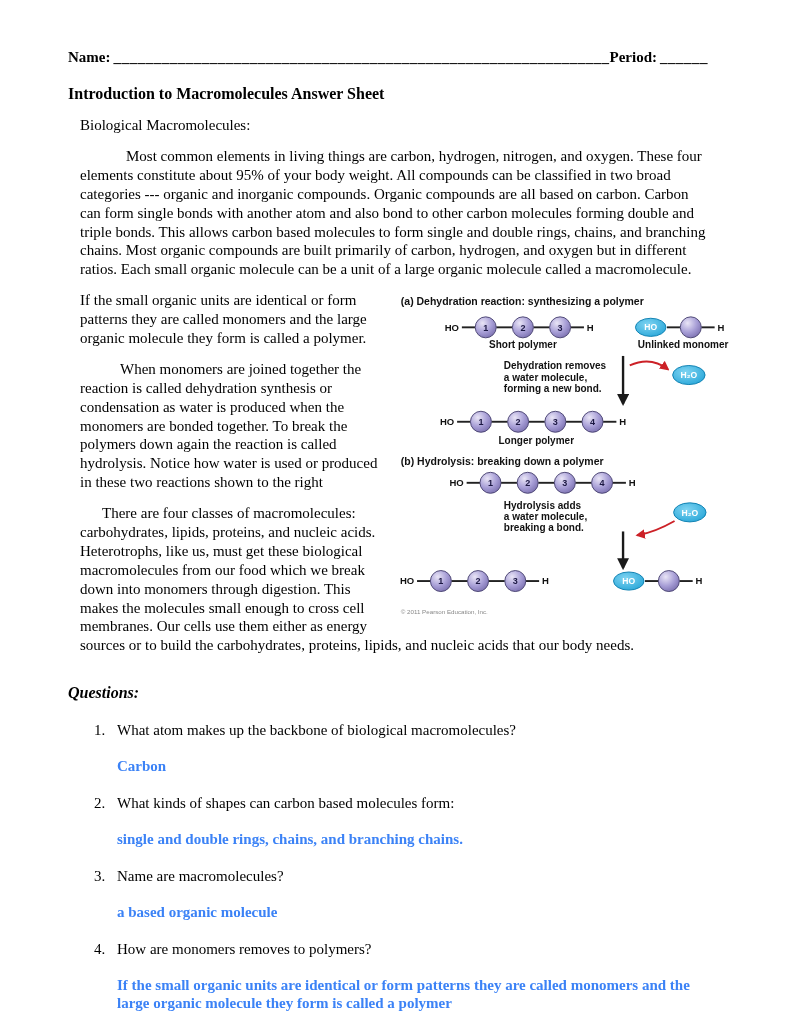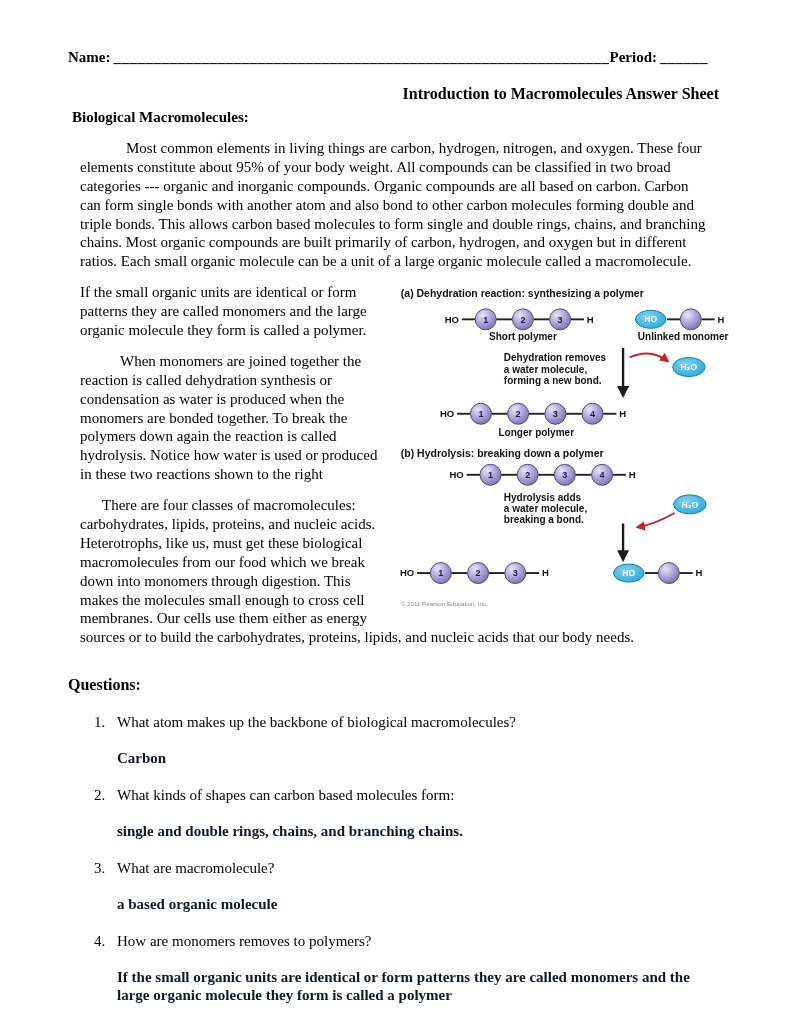--- a/index.html
+++ b/index.html
@@ -4,22 +4,22 @@
 <style>
   *{box-sizing:border-box}
   html,body{margin:0;padding:0;background:#ffffff}
   .page{
     width:791px;height:1024px;margin:0 auto;background:#fff;color:#000;
     padding:48px 72px 24px 68px;overflow:hidden;
     font-family:"Liberation Serif",serif;font-size:15px;line-height:1.26;
   }
   .doc-header{font-weight:bold;white-space:nowrap;font-size:15px}
   .doc-header .blank{margin-left:3px;letter-spacing:.5px}
-  .title{text-align:right;font-size:16px;font-weight:bold;margin:17px 0 1px}
-  .section-head{font-weight:bold;margin:4px}
+  .title{text-align:left;font-size:16px;font-weight:bold;margin:17px 0 1px}
+  .section-head{font-weight:normal;margin:12px}
   .para{margin:12px}
   .para1{text-indent:46px}
   .p-indent-lg{text-indent:40px}
   .p-indent-sm{text-indent:22px}
   .wrap-region{margin-top:3px}
   .wrap-region::after{content:"";display:block;clear:both}
   .diagram{float:right;width:372px;margin:2px -50px 6px 8px}
   .diagram svg{display:block;width:100%;height:auto}
 
   
@@ -29,26 +29,26 @@
   .fig-credit{font:6.5px "Liberation Sans",sans-serif;fill:#888}
   .chain-label{font:bold 10px "Liberation Sans",sans-serif;fill:#111}
   .bead-num{font:bold 9.5px "Liberation Sans",sans-serif;fill:#1b1742}
   .water-label{font:bold 9px "Liberation Sans","DejaVu Sans",sans-serif;fill:#fff}
   .link{stroke:#222;stroke-width:2}
   .bead{fill:url(#beadGrad);stroke:#4a4472;stroke-width:1}
   .water{fill:url(#waterGrad);stroke:#0d7fb0;stroke-width:1}
   .down-arrow{stroke:#1a1a1a;stroke-width:2.5}
   .red-arrow{stroke:#cc2127;stroke-width:2;fill:none}
 
-  .questions-heading{font-weight:bold;font-size:16px;margin:16px 0 0 0}
+  .questions-heading{font-weight:bold;font-style:italic;font-size:16px;margin:16px 0 0 0}
   .question{margin:18px 0 0 26px}
   .q-line{display:flex}
   .q-num{width:23px;flex:none}
   .q-text{flex:1}
-  .q-answer{margin:17px 0 0 23px;color:#0f172a;font-weight:bold}
+  .q-answer{margin:17px 0 0 23px;color:#3b82f6;font-weight:bold}
 </style>
 </head>
 <body>
 
 <div class="page">
 
   <div class="doc-header">
     <span>Name:</span><span class="blank">______________________________________________________________</span><span>Period:</span><span class="blank">______</span>
   </div>
 
@@ -208,21 +208,21 @@
     <div class="q-line">
       <span class="q-num">2.</span>
       <span class="q-text">What kinds of shapes can carbon based molecules form:</span>
     </div>
     <div class="q-answer">single and double rings, chains, and branching chains.</div>
   </div>
 
   <div class="question">
     <div class="q-line">
       <span class="q-num">3.</span>
-      <span class="q-text">What are macromolecule?</span>
+      <span class="q-text">Name are macromolecules?</span>
     </div>
     <div class="q-answer">a based organic molecule</div>
   </div>
 
   <div class="question">
     <div class="q-line">
       <span class="q-num">4.</span>
       <span class="q-text">How are monomers removes to polymers?</span>
     </div>
     <div class="q-answer">If the small organic units are identical or form patterns they are called monomers and the large organic molecule they form is called a polymer</div>

